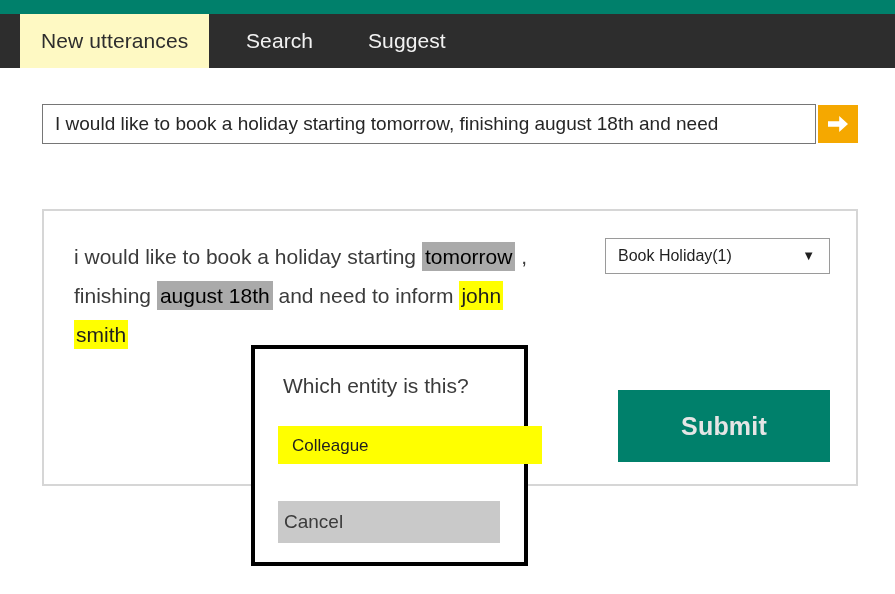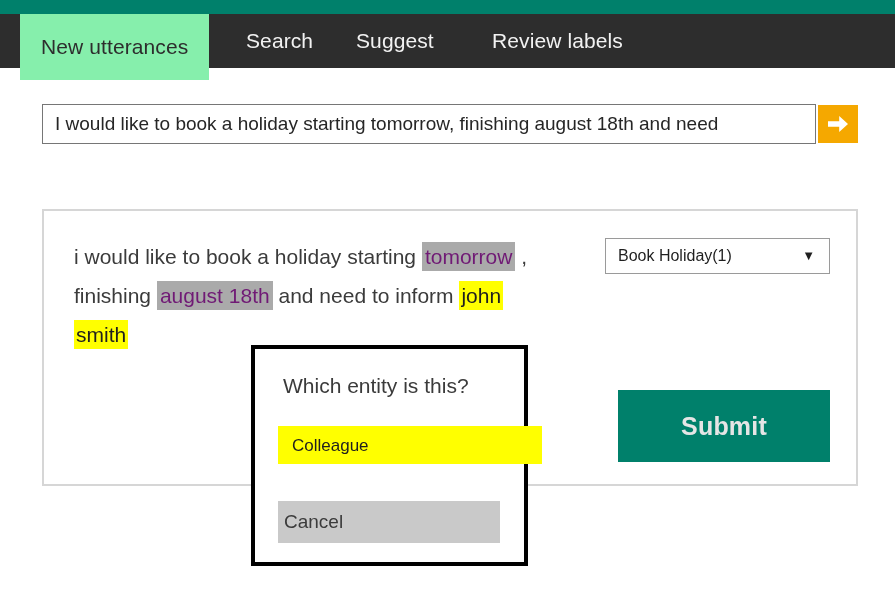--- a/index.html
+++ b/index.html
@@ -38,23 +38,23 @@
     height: 54px;
     line-height: 54px;
     color: #f2f2f2;
     font-size: 21px;
     font-weight: 400;
     white-space: nowrap;
     cursor: pointer;
     letter-spacing: 0.1px;
   }
   .tab.active {
-    background: #86efac;
+    background: #fef9c3;
     color: #2d2d2d;
-    padding: 6px 21px;
+    padding: 0 21px;
     text-align: right;
   }
 
   
   .utterance-row {
     position: absolute;
     left: 42px;
     top: 104px;
     width: 703px;
     height: 40px;
@@ -106,21 +106,21 @@
     left: 30px;
     top: 26px;
     width: 470px;
     font-size: 21px;
     line-height: 39px;
     color: #3b3b3b;
   }
   .tok { padding: 2px 0; }
   .tok.gray {
     background: #aaaaaa;
-    color: #701a75;
+    color: #000000;
     padding: 3px 3px;
   }
   .tok.yellow {
     background: #ffff00;
     color: #1f1f1f;
     padding: 3px 2px;
   }
 
   
   .intent-select-wrap {
@@ -228,25 +228,22 @@
 
 <div class="teal-strip"></div>
 
 <div class="tab-bar">
   <div class="tab active" style="left:20px;">
     <span>New utterances</span>
   </div>
   <div class="tab" style="left:246px;">
     <span>Search</span>
   </div>
-  <div class="tab" style="left:356px;">
+  <div class="tab" style="left:368px;">
     <span>Suggest</span>
-  </div>
-  <div class="tab" style="left:492px;">
-    <span>Review labels</span>
   </div>
 </div>
 
 <div class="utterance-row">
   <input class="utterance-input" type="text" value="I would like to book a holiday starting tomorrow, finishing august 18th and need" placeholder="Enter an utterance" style="">
   <button class="submit-arrow-btn">
     <span>
       <svg width="24" height="22" viewBox="0 0 24 22" aria-hidden="true">
         <path d="M2 8.2 H13.2 V3 L22 11 L13.2 19 V13.8 H2 Z" fill="#ffffff"></path>
       </svg>

